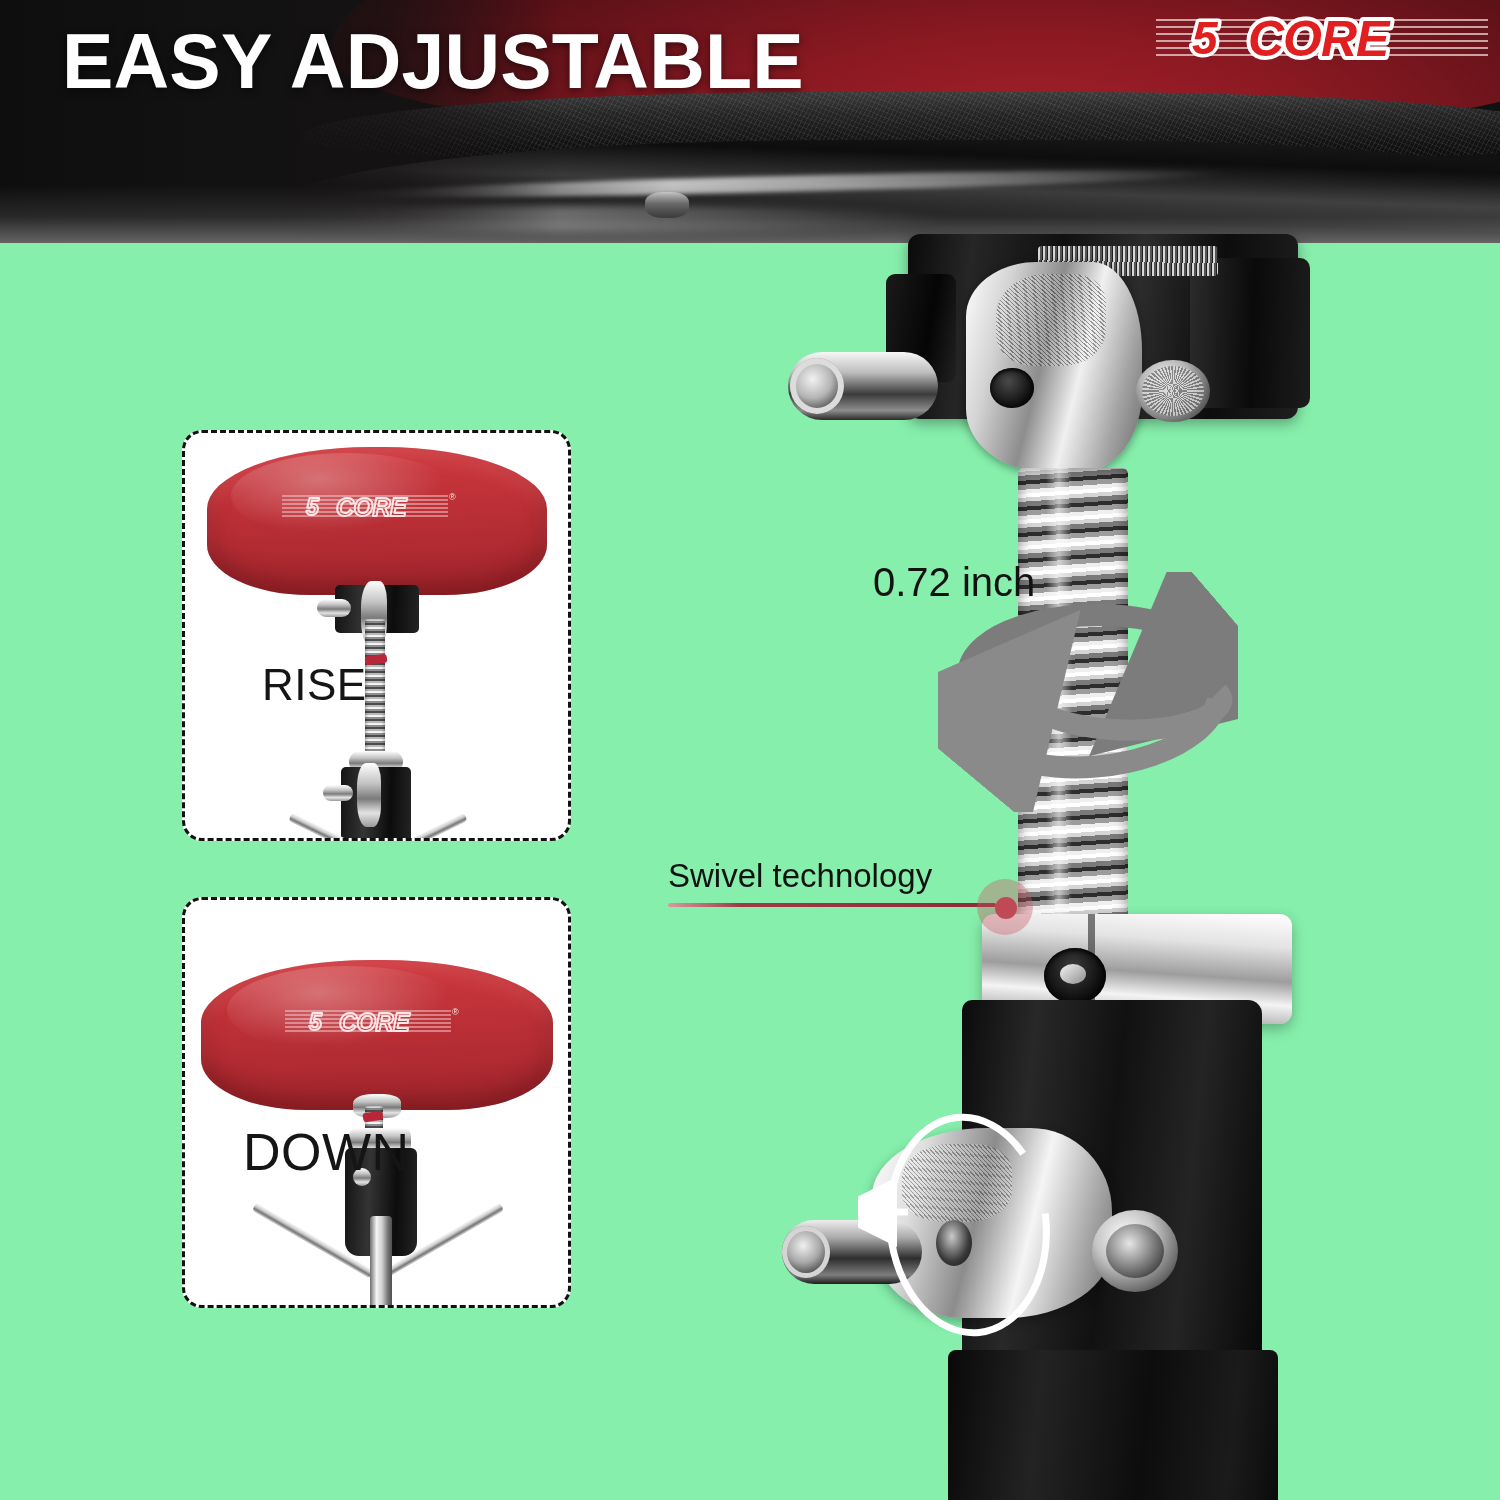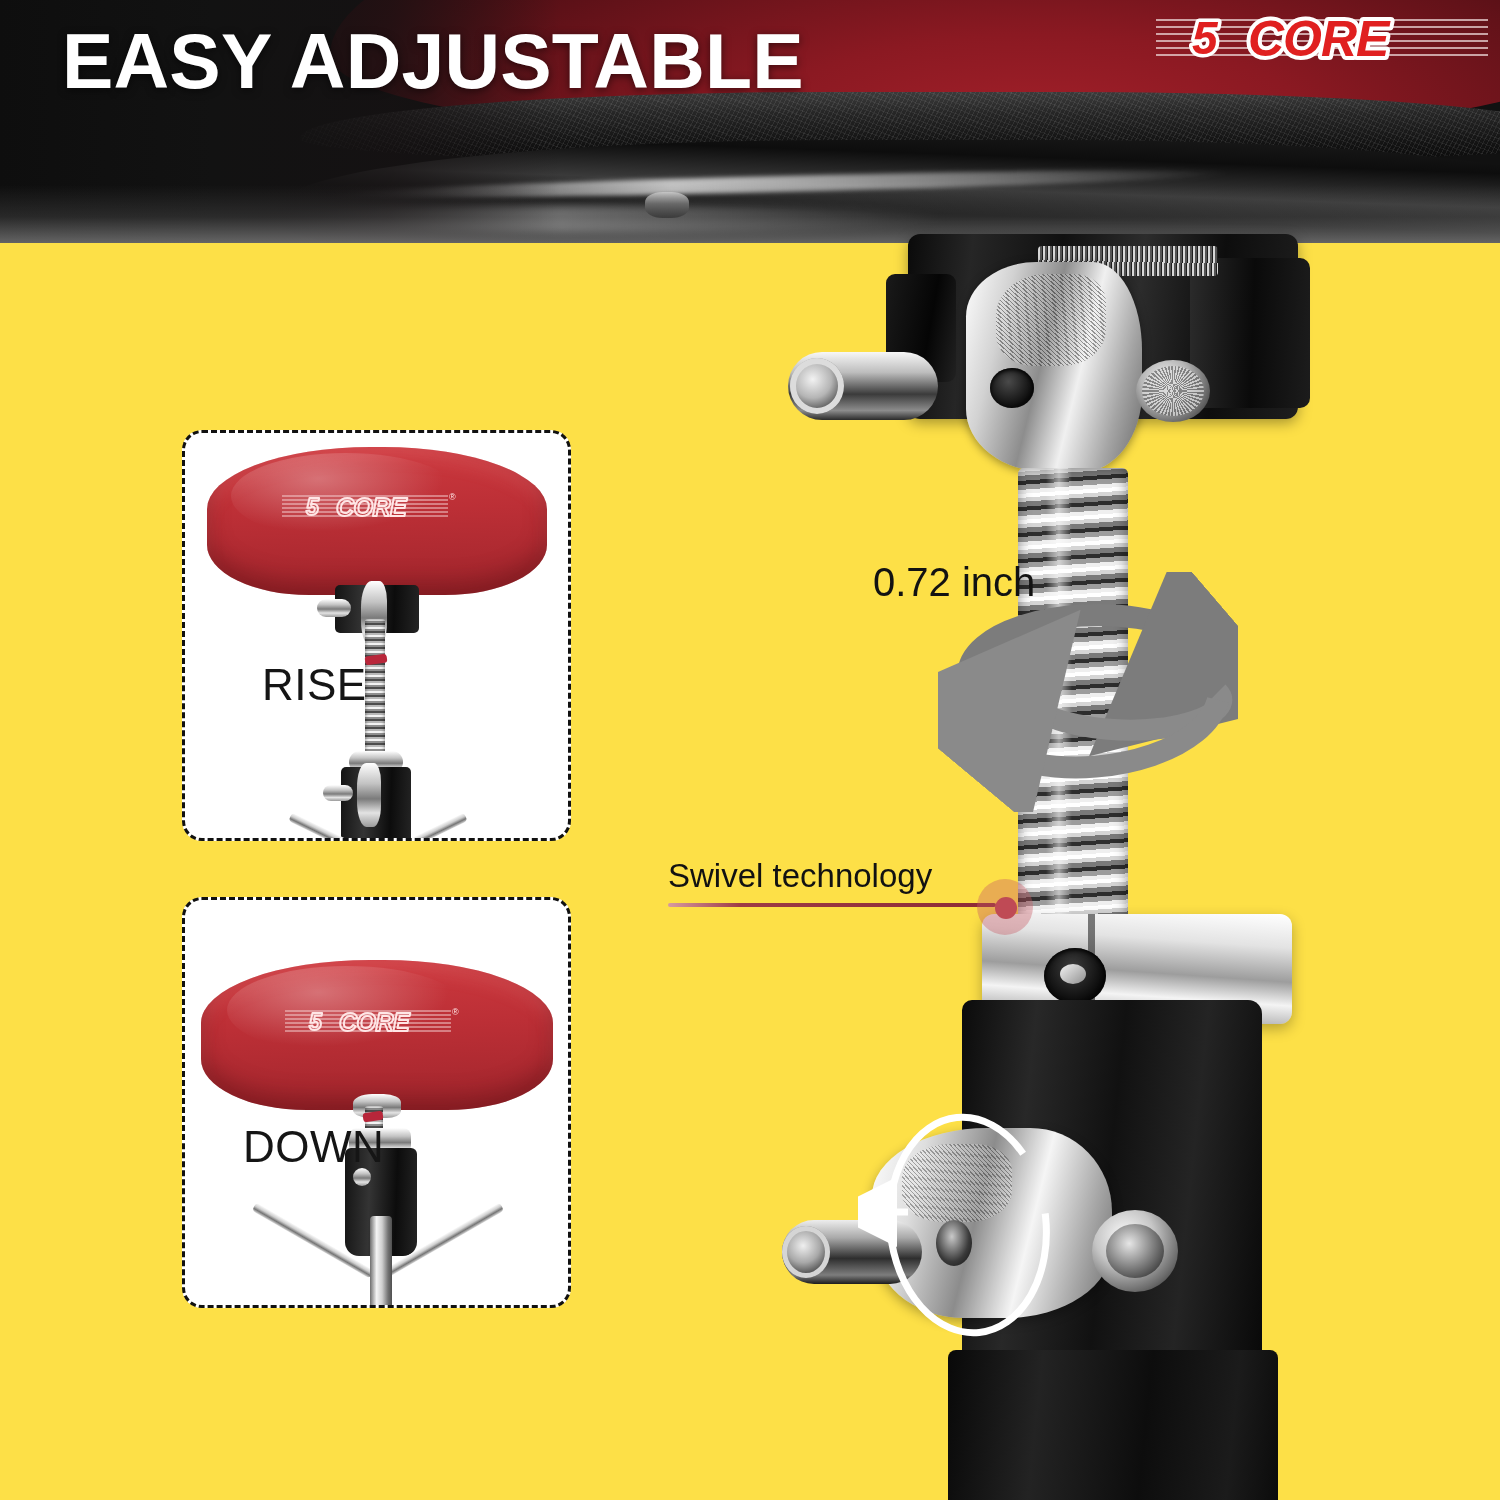--- a/index.html
+++ b/index.html
@@ -2,21 +2,21 @@
 <html><head>
 <meta charset="utf-8">
 <style>
   html,body{margin:0;padding:0;}
   body{
     width:1500px;height:1500px;overflow:hidden;
     background:#f6f5f5;
     font-family:"Liberation Sans","DejaVu Sans",sans-serif;
     position:relative;
   }
-  #stage{position:absolute;inset:0;width:1500px;height:1500px;overflow:hidden;background:#fde047;}
+  #stage{position:absolute;inset:0;width:1500px;height:1500px;overflow:hidden;background:#86efac;}
 
   
   .hero{position:absolute;left:0;top:0;width:1500px;height:243px;overflow:hidden;background:#111;}
   .hero-photo{position:absolute;left:0;top:0;width:1500px;height:243px;}
   
   .seat-top{position:absolute;left:330px;top:-110px;width:1260px;height:250px;
     border-radius:50% 50% 46% 46%/70% 70% 36% 36%;
     background:radial-gradient(ellipse at 56% 96%,#a3202a 0%,#8b1922 28%,#631219 56%,#3d0b10 80%,#230709 100%);
     filter:blur(0.4px);}
   
@@ -51,21 +51,21 @@
   
   .logo-box{position:absolute;left:1152px;top:6px;width:340px;height:62px;}
   .logo-svg{width:340px;height:62px;display:block;}
 
   
   .panel{position:absolute;border:3px dashed #111;border-radius:20px;background:#fff;overflow:hidden;}
   #panel-rise{left:182px;top:430px;width:383px;height:405px;}
   #panel-down{left:182px;top:897px;width:383px;height:405px;}
   .panel-label{position:absolute;color:#151515;font-weight:400;letter-spacing:.5px;}
   #label-rise{left:262px;top:660px;font-size:44px;}
-  #label-down{left:243px;top:1122px;font-size:44px;}
+  #label-down{left:243px;top:1122px;font-size:52px;}
 
   
   .th{position:absolute;left:0;top:0;width:100%;height:100%;}
   .cushion{position:absolute;border-radius:48% 48% 30% 30%/42% 42% 34% 34%;
     background:linear-gradient(178deg,#d54046 0%,#c8363c 14%,#bc2f36 44%,#ae2a31 72%,#9e242b 100%);
     box-shadow:inset 0 -12px 22px rgba(90,15,20,.45), inset 0 10px 16px rgba(255,150,150,.18);}
   .cushion-hl{position:absolute;border-radius:50%;
     background:radial-gradient(ellipse at 38% 30%,rgba(255,255,255,.30) 0%,rgba(255,255,255,0) 62%);}
   .cush-logo{position:absolute;}
   .cush-logo svg{display:block;}

